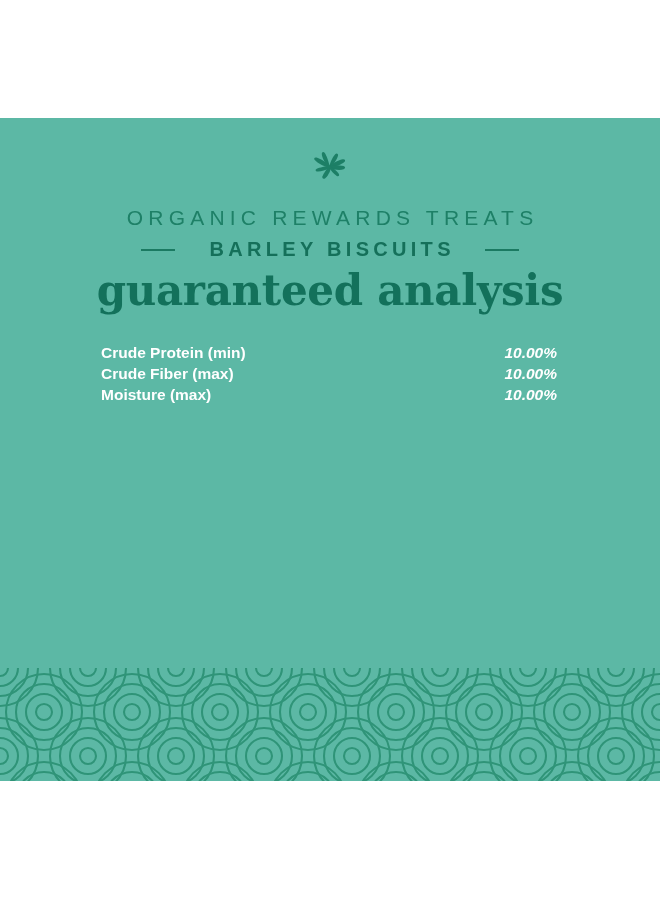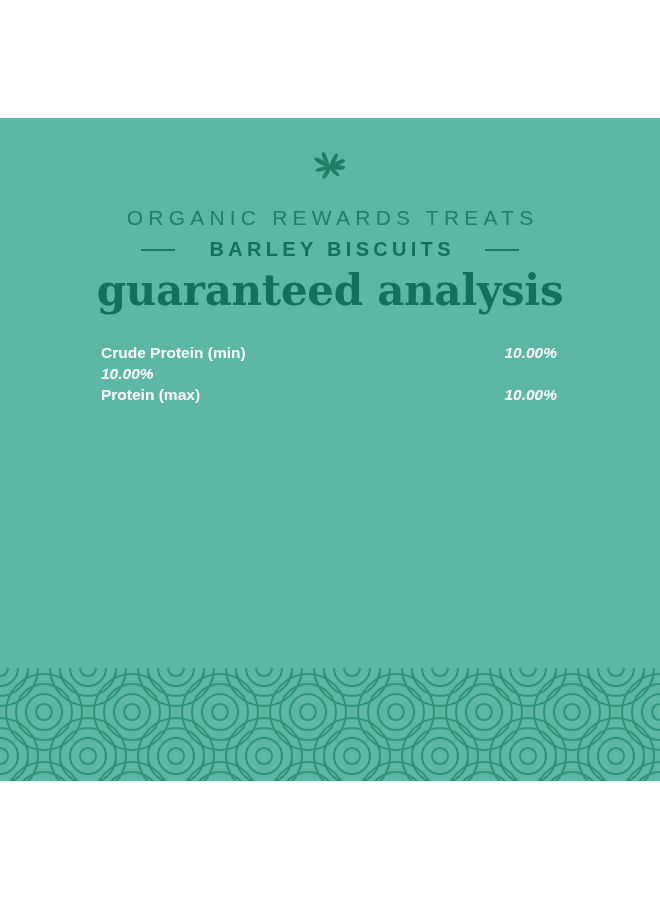--- a/index.html
+++ b/index.html
@@ -148,24 +148,25 @@
   </div>
 
   <div class="headline">guaranteed analysis</div>
 
   <div class="table">
     <div class="row">
       <span class="label">Crude Protein (min)</span>
       <span class="value">10.00%</span>
     </div>
     <div class="row">
+      <span class="label">Crude Fiber (max)</span>
       <span class="value">10.00%</span>
     </div>
     <div class="row">
-      <span class="label">Protein (max)</span>
+      <span class="label">Moisture (max)</span>
       <span class="value">10.00%</span>
     </div>
   </div>
 
   <div class="pattern">
     <svg width="660" height="113" viewBox="0 0 660 113">
       <defs>
         <pattern id="circtile" x="0" y="0" width="88" height="88" patternUnits="userSpaceOnUse">
           <g fill="none" stroke="#2f9478" stroke-width="2.1">
             <circle cx="44" cy="44" r="8"></circle>

